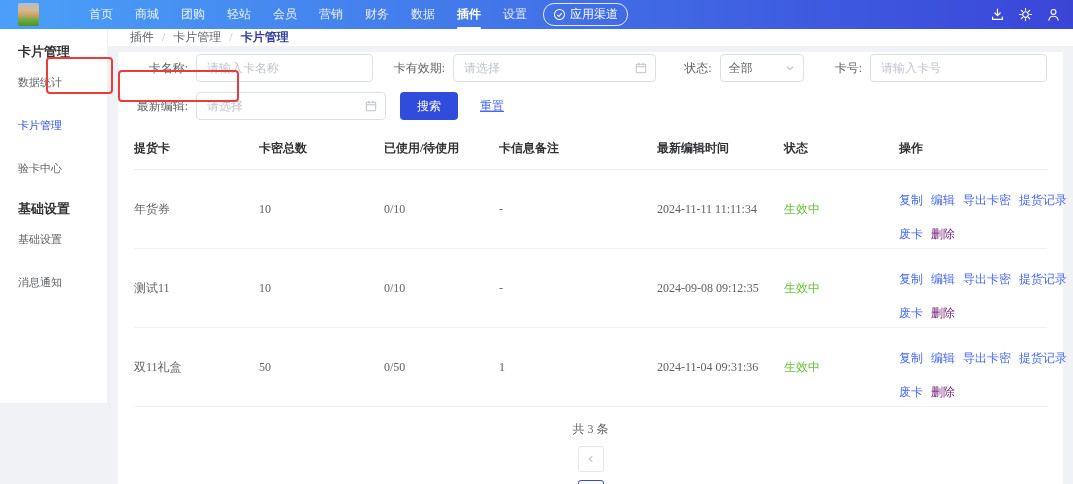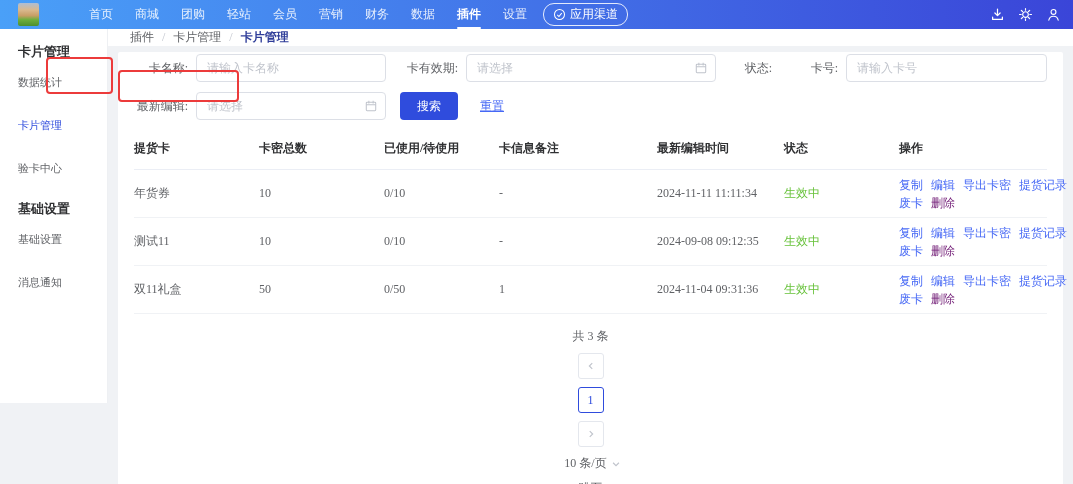--- a/index.html
+++ b/index.html
@@ -60,21 +60,21 @@
     display:flex; align-items:center; justify-content:space-between; padding:0 8px; cursor:pointer; }
   .flex1{ flex:1; }
   .search-btn{ background:var(--primary,#2f4cdd); color:#fff; border:none; border-radius:4px;
     height:28px; padding:0 17px; margin-left:14px; font-size:12px; font-family:inherit; cursor:pointer; }
   .reset-link{ color:var(--link,#4668f5); text-decoration:underline; margin-left:22px; cursor:pointer; }
   
   table{ width:calc(100% - 32px); margin:4px 16px 0; border-collapse:collapse; table-layout:fixed; }
   th{ text-align:left; font-weight:bold; color:#303133; font-size:12px; padding:10px 4px 12px 0; border-bottom:1px solid #ebeef5; }
   td{ padding:5px 4px 5px 0; height:48px; border-bottom:1px solid #f0f2f5; color:#606266; vertical-align:middle; }
   td.status{ color:var(--success,#67c23a); }
-  .act-line{ line-height:18px; white-space:nowrap; }
+  .act-line{ line-height:18px; white-space:nowrap;margin-top:16px; }
   .act{ color:var(--link,#4668f5); margin-right:8px; cursor:pointer; }
   .act.disabled{ color:#701a75; cursor:default; }
   
   .pager{ display:flex; align-items:center; justify-content:center; gap:8px; padding:14px 0 18px; color:#606266;flex-direction:column; }
   .pg-btn{ min-width:26px; height:26px; border:1px solid #e4e7ed; border-radius:3px; background:#fff;
     display:flex; align-items:center; justify-content:center; color:#c0c4cc; cursor:pointer; }
   .pg-cur{ border-color:var(--primary,#2f4cdd); color:var(--primary,#2f4cdd); }
   .pg-size{ display:flex; align-items:center; gap:4px; margin-left:4px; cursor:pointer; }
   .jump-ipt{ width:42px; height:26px; border:1px solid #dcdfe6; border-radius:3px; text-align:center;
     color:#606266; font-size:12px; font-family:inherit; outline:none; }
@@ -168,20 +168,26 @@
           <input class="ipt w190" placeholder="请输入卡名称" style="">
           <span class="f-label ml18">卡有效期:</span>
           <span class="date-wrap w250">
             <input class="ipt" placeholder="请选择" style="">
             <svg width="12" height="12" viewBox="0 0 14 14" fill="none" stroke="#c0c4cc" stroke-width="1.2">
                 <rect x="1.5" y="2.5" width="11" height="10" rx="1"></rect>
                 <path d="M4.5 1v3M9.5 1v3M1.5 5.5h11"></path>
               </svg>
           </span>
           <span class="f-label ml22" style="width:34px">状态:</span>
+          <div class="sel">
+            <span>全部</span>
+            <svg width="10" height="10" viewBox="0 0 12 12" fill="none" stroke="#c0c4cc" stroke-width="1.4">
+                <path d="M2.5 4.5L6 8l3.5-3.5"></path>
+              </svg>
+          </div>
           <span class="f-label ml24" style="width:34px">卡号:</span>
           <input class="ipt flex1" placeholder="请输入卡号" style="">
         </div>
         <div class="filter-row">
           <span class="f-label">最新编辑:</span>
           <span class="date-wrap w190">
             <input class="ipt" placeholder="请选择" style="">
             <svg width="12" height="12" viewBox="0 0 14 14" fill="none" stroke="#c0c4cc" stroke-width="1.2">
                 <rect x="1.5" y="2.5" width="11" height="10" rx="1"></rect>
                 <path d="M4.5 1v3M9.5 1v3M1.5 5.5h11"></path>

